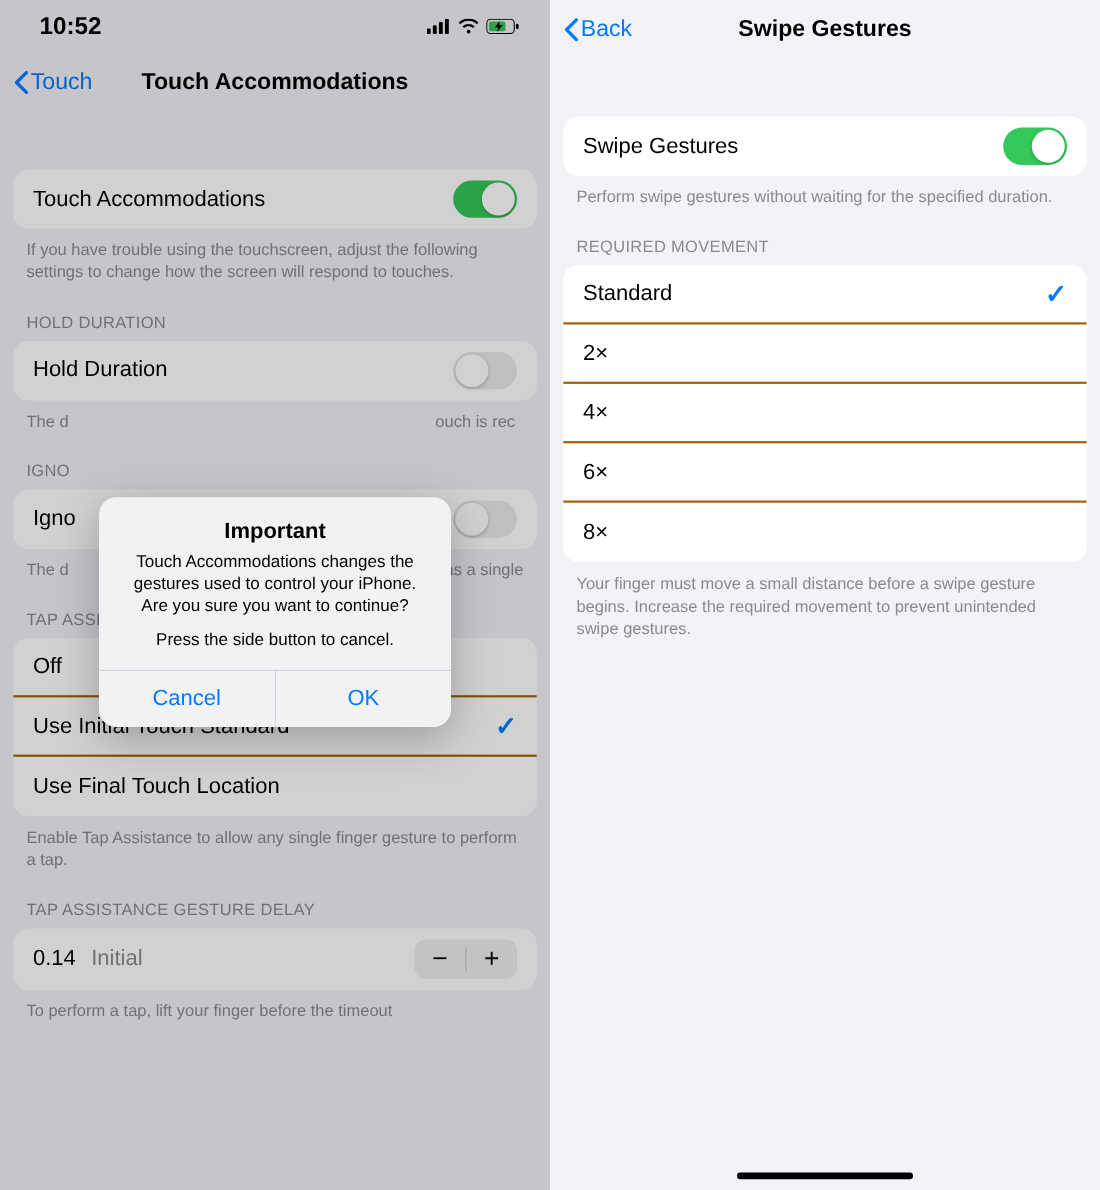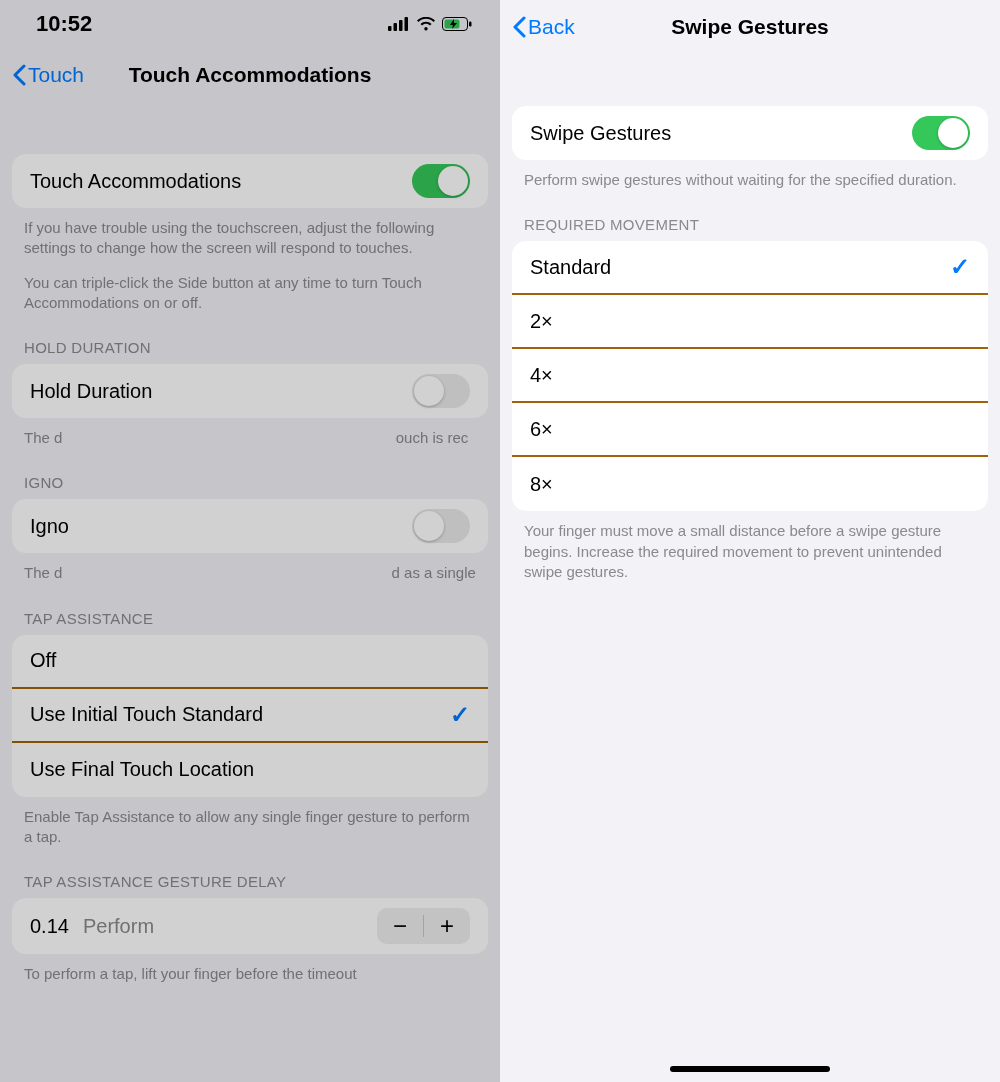--- a/index.html
+++ b/index.html
@@ -264,21 +264,20 @@
 
     <div class="group">
       <div class="row">
         <span class="row-label">Touch Accommodations</span>
         <div class="switch on">
             <div class="knob"></div>
           </div>
       </div>
     </div>
     <div class="section-footer">If you have trouble using the touchscreen, adjust the following settings to change how the screen will respond to touches.</div>
-    <div class="section-footer" style="padding-top:6px">You can triple-click the Side button at any time to turn Touch Accommodations on or off.</div>
 
     <div class="section-header">HOLD DURATION</div>
     <div class="group">
       <div class="row">
         <span class="row-label">Hold Duration</span>
         <div class="switch off">
             <div class="knob"></div>
           </div>
       </div>
     </div>
@@ -307,34 +306,43 @@
       <div class="row">
         <span class="row-label">Use Final Touch Location</span>
       </div>
     </div>
     <div class="section-footer">Enable Tap Assistance to allow any single finger gesture to perform a tap.</div>
 
     <div class="section-header">TAP ASSISTANCE GESTURE DELAY</div>
     <div class="stepper-row">
       <span class="stepper-value">
         <span>0.14</span>
-        <span class="stepper-unit">Perform</span>
+        <span class="stepper-unit">Initial</span>
       </span>
       <div class="stepper">
         <div class="btn">−</div>
         <div class="sep"></div>
         <div class="btn">+</div>
       </div>
     </div>
     <div class="section-footer">To perform a tap, lift your finger before the timeout</div>
 
   </div>
 
   <div class="dim"></div>
 
+  <div class="alert">
+    <div class="alert-title">Important</div>
+    <div class="alert-body">Touch Accommodations changes the gestures used to control your iPhone. Are you sure you want to continue?</div>
+    <div class="alert-sub">Press the side button to cancel.</div>
+    <div class="alert-buttons">
+      <div class="alert-button" style="font-weight:400">Cancel</div>
+      <div class="alert-button">OK</div>
+    </div>
+  </div>
 
 </div>
 
 <div class="phone right">
 
 
   <div class="nav">
     <div class="nav-back">
       <svg width="14" height="22" viewBox="0 0 14 22">
           <path d="M12 2 L3 11 L12 20" stroke="#007aff" stroke-width="3" fill="none" stroke-linecap="round" stroke-linejoin="round"></path>

